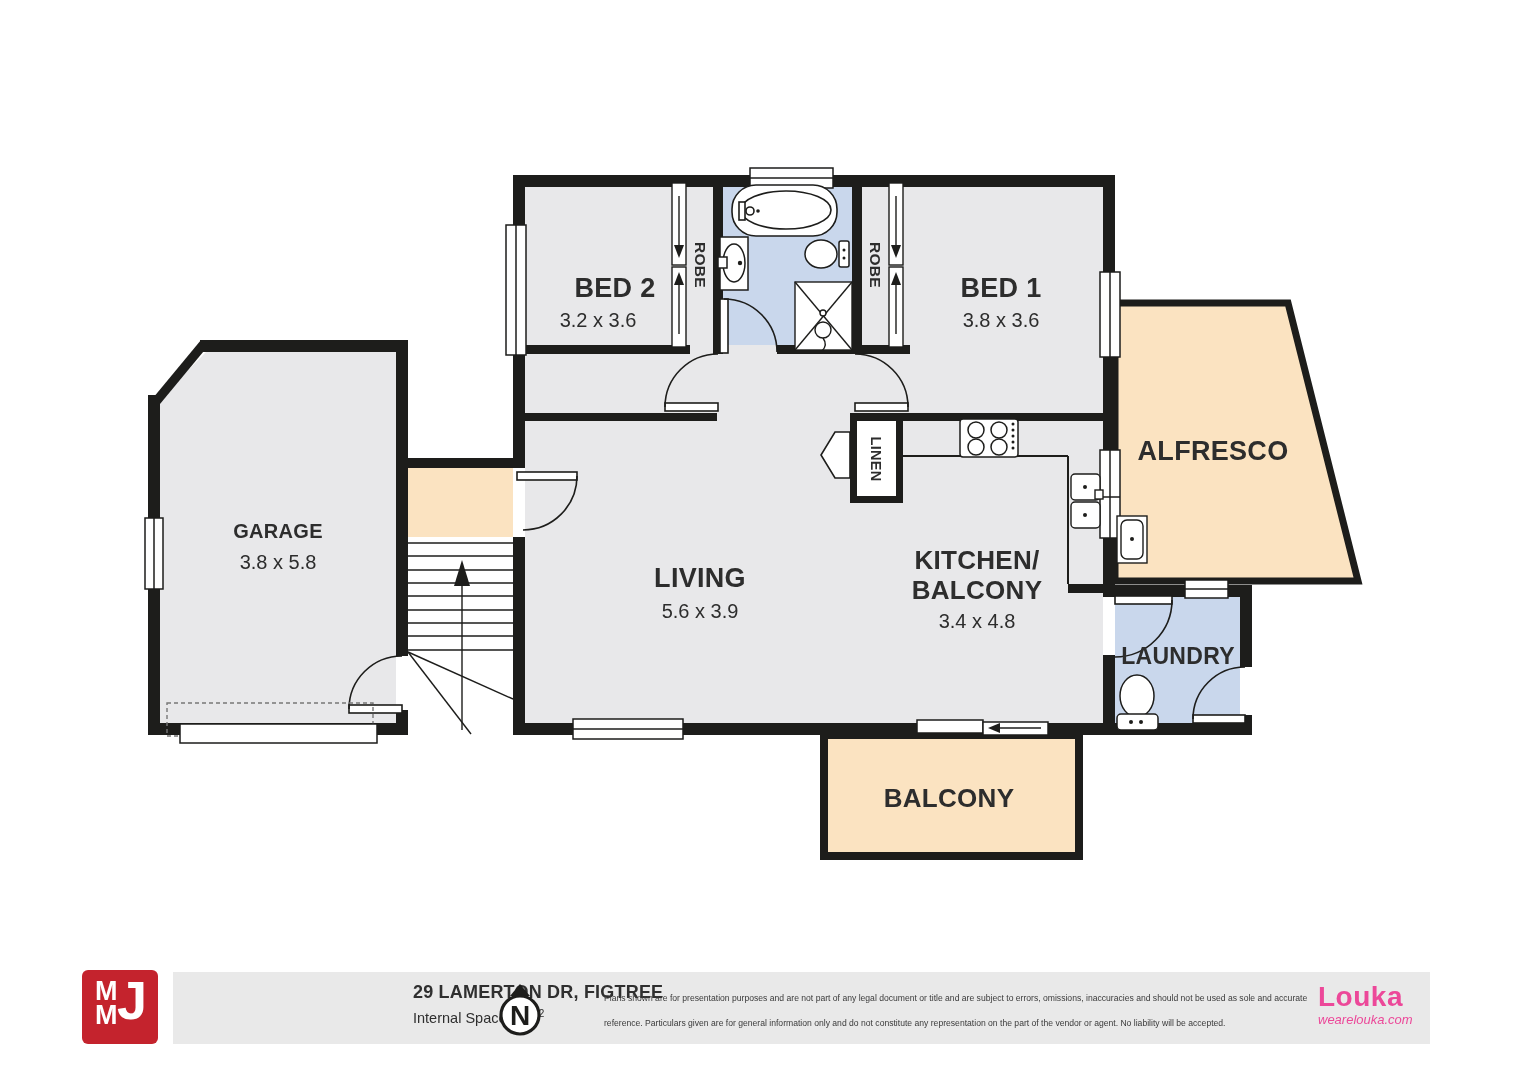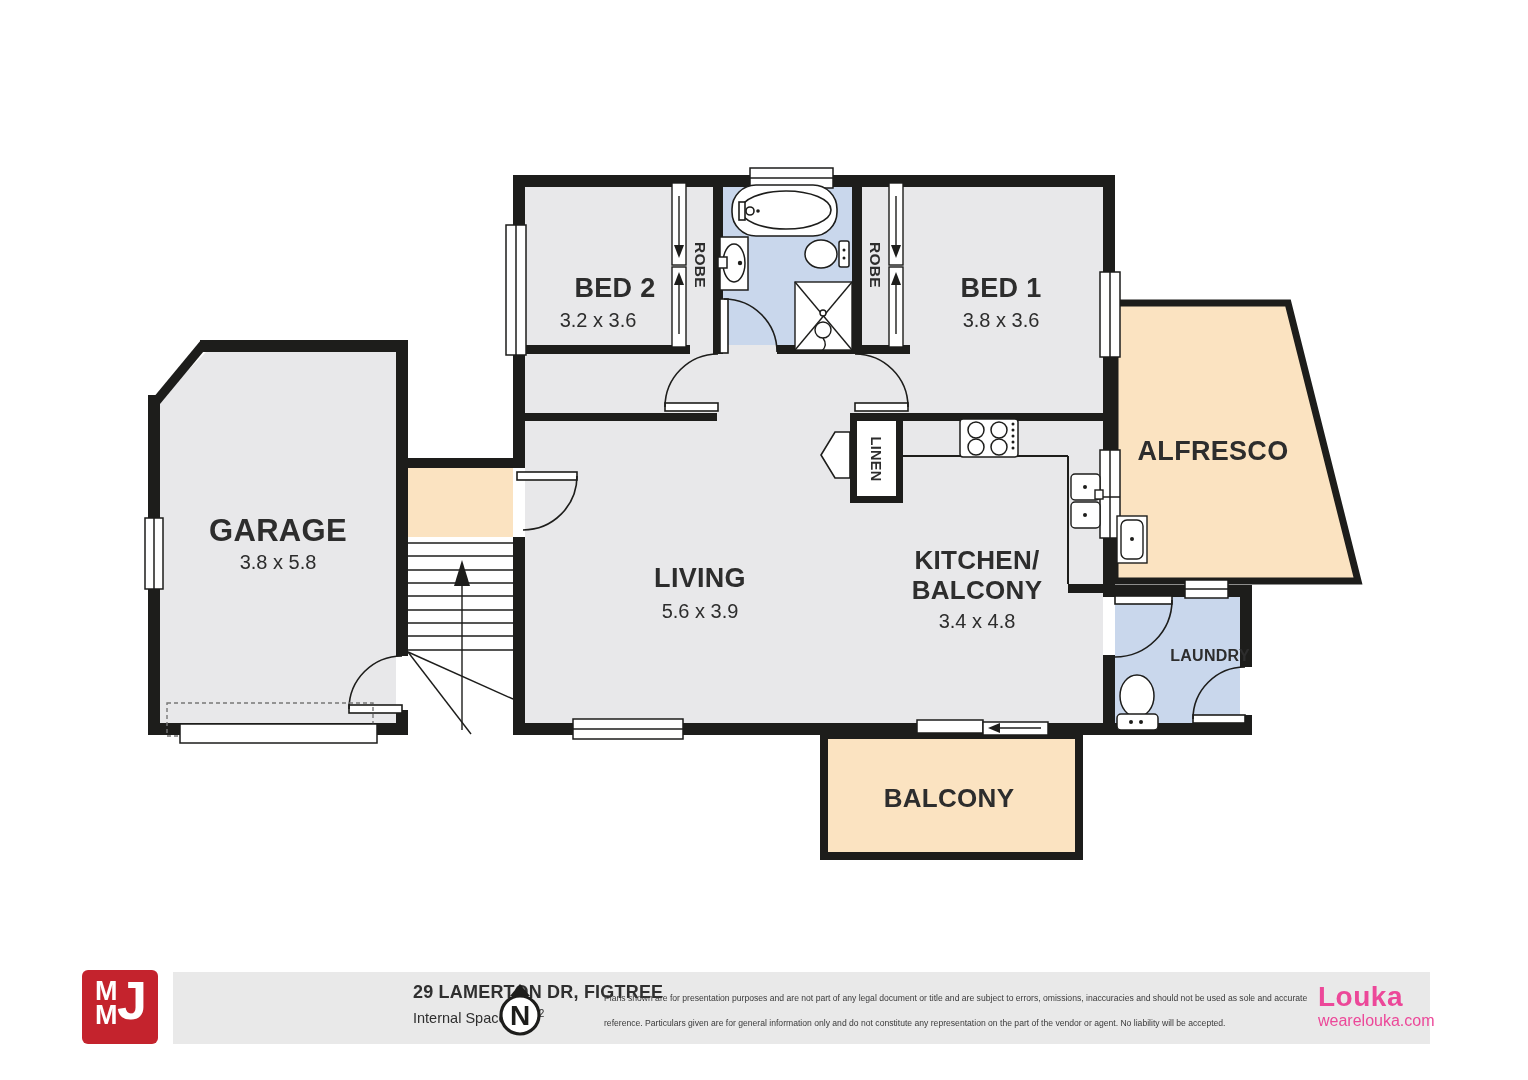--- a/index.html
+++ b/index.html
@@ -18,21 +18,21 @@
          font-size:27px;font-weight:900;}
   .mj-j{position:absolute;right:11px;top:0px;font-size:54px;font-weight:800;line-height:60px;}
   .addr{position:absolute;left:413px;top:982px;font-size:18px;font-weight:bold;color:#2f2f2f;letter-spacing:.2px;}
   .space{position:absolute;left:413px;top:1008px;font-size:14.5px;color:#2f2f2f;}
   .space sup{font-size:10px;}
   .compass{position:absolute;left:497px;top:983px;}
   .disc{position:absolute;left:604px;top:986px;width:710px;font-size:8.6px;color:#3a3a3a;}
   .disc div{white-space:nowrap;line-height:24.5px;}
   .louka{position:absolute;left:1318px;top:984px;color:#ec4899;}
   .louka .nm{font-size:28px;font-weight:800;line-height:26px;letter-spacing:.5px;}
-  .louka .url{font-size:16px;margin-top:2px;}
+  .louka .url{font-size:13px;margin-top:2px;font-style:italic;}
 </style>
 </head>
 <body>
 
 <div id="stage">
 
   <svg width="1528" height="960" viewBox="0 0 1528 960">
 
     <g>
       <polygon points="160,399 206,352 396,352 396,723 160,723" fill="#e8e8ea"></polygon>
@@ -244,39 +244,39 @@
     </g>
 
     <g stroke="#1d1d1b" stroke-width="1.5" fill="#ffffff">
       <ellipse cx="1137" cy="696" rx="17" ry="21"></ellipse>
       <rect x="1117" y="714" width="41" height="16" rx="4"></rect>
       <circle cx="1131" cy="722" r="2" fill="#1d1d1b" stroke="none"></circle>
       <circle cx="1141" cy="722" r="2" fill="#1d1d1b" stroke="none"></circle>
     </g>
   </svg>
 
-  <div class="lbl" style="left:278px;top:531px;font-size:31px;">GARAGE</div>
+  <div class="lbl" style="left:278px;top:531px;font-size:20px;">GARAGE</div>
   <div class="lbl dims" style="left:278px;top:562px;font-size:20px;">3.8 x 5.8</div>
 
   <div class="lbl" style="left:598px;top:288px;font-size:27px;margin-left:17px;">BED 2</div>
   <div class="lbl dims" style="left:598px;top:320px;font-size:20px;">3.2 x 3.6</div>
 
   <div class="lbl" style="left:1001px;top:288px;font-size:27px;">BED 1</div>
   <div class="lbl dims" style="left:1001px;top:320px;font-size:20px;">3.8 x 3.6</div>
 
   <div class="lbl" style="left:700px;top:578px;font-size:27px;">LIVING</div>
   <div class="lbl dims" style="left:700px;top:611px;font-size:20px;">5.6 x 3.9</div>
 
   <div class="lbl" style="left:977px;top:560px;font-size:26px;">KITCHEN/</div>
   <div class="lbl" style="left:977px;top:590px;font-size:26px;">BALCONY</div>
   <div class="lbl dims" style="left:977px;top:621px;font-size:20px;">3.4 x 4.8</div>
 
   <div class="lbl" style="left:1213px;top:451px;font-size:27px;">ALFRESCO</div>
   <div class="lbl" style="left:949px;top:798px;font-size:26px;">BALCONY</div>
-  <div class="lbl" style="left:1210px;top:656px;font-size:16px;text-align:right;">LAUNDRY</div>
+  <div class="lbl" style="left:1178px;top:656px;font-size:23px;text-align:right;">LAUNDRY</div>
 
   <div class="lbl vert" style="left:876px;top:459px;font-size:14.5px;">LINEN</div>
   <div class="lbl vert" style="left:700px;top:265px;font-size:15.5px;">ROBE</div>
   <div class="lbl vert" style="left:875px;top:265px;font-size:15.5px;">ROBE</div>
 
   <div class="footer-band"></div>
 
   <div class="mj-logo">
     <div class="mj-mm">
       <span>M</span>

